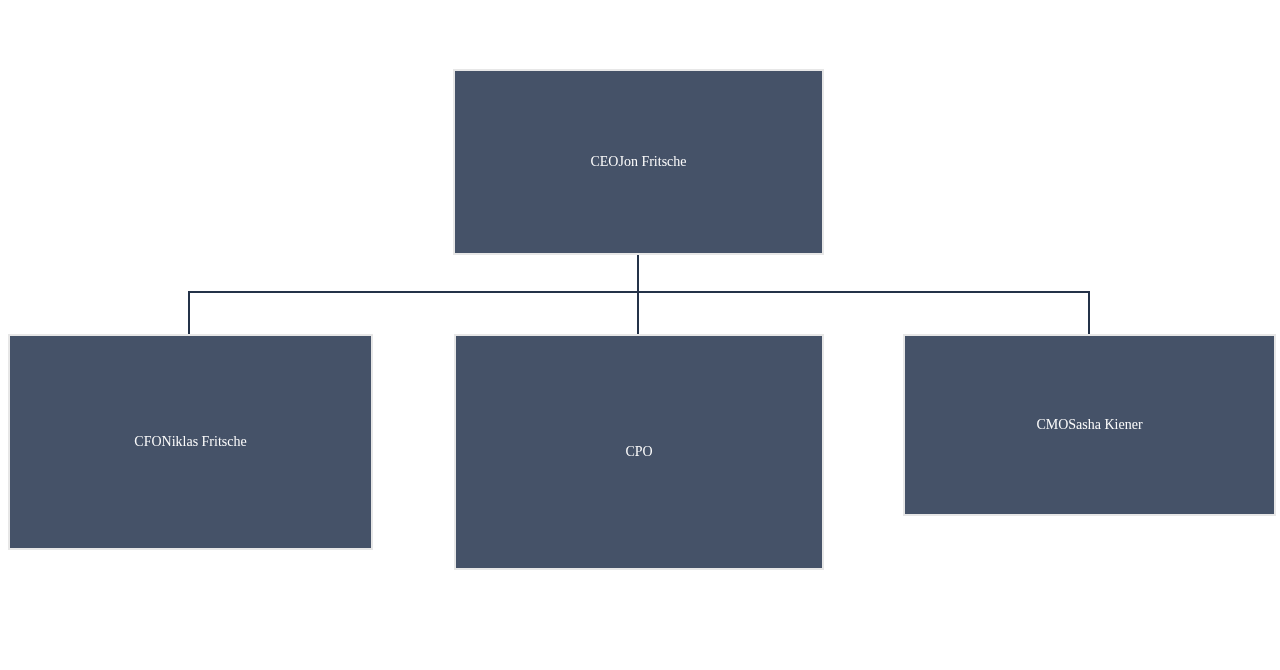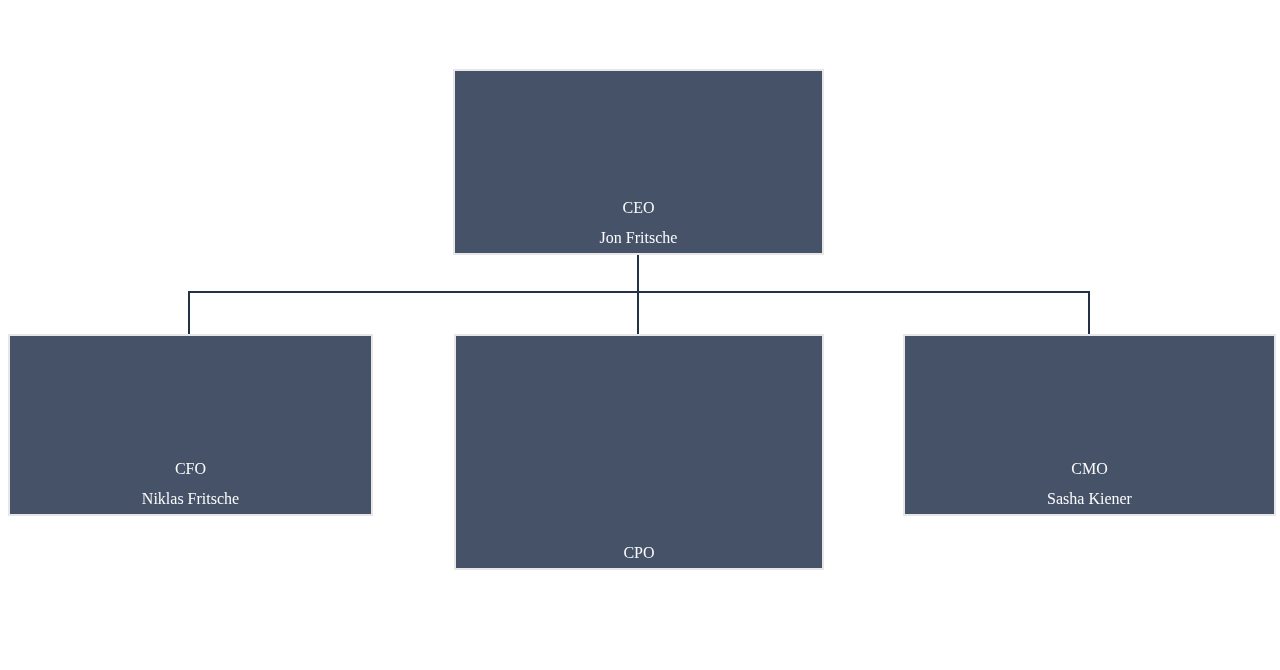--- a/index.html
+++ b/index.html
@@ -20,29 +20,28 @@
     width: 1280px;
     height: 670px;
   }
   .node {
     position: absolute;
     box-sizing: border-box;
     background: var(--node-fill, #455268);
     border: 2px solid var(--node-border, #e7e7e7);
     color: var(--node-text, #fbfbfb);
     display: flex;
-    flex-direction: column;
     align-items: center;
-    justify-content: flex-end;
+    justify-content: center;
     text-align: center;
-    font-size: 16px;
+    font-size: 14px;
     line-height: 30px;
   }
   .node-ceo { left: 453px; top: 69px;  width: 371px; height: 186px; }
-  .node-cfo { left: 8px;   top: 334px; width: 365px; height: 182px; }
+  .node-cfo { left: 8px;   top: 334px; width: 365px; height: 216px; }
   .node-cpo { left: 454px; top: 334px; width: 370px; height: 236px; }
   .node-cmo { left: 903px; top: 334px; width: 373px; height: 182px; }
   .connector {
     position: absolute;
     background: var(--connector, #243248);
   }
   .conn-ceo-stem   { left: 637px;  top: 255px; width: 2px;   height: 79px; }
   .conn-rail       { left: 188px;  top: 291px; width: 902px; height: 2px;  }
   .conn-drop-left  { left: 188px;  top: 291px; width: 2px;   height: 43px; }
   .conn-drop-right { left: 1088px; top: 291px; width: 2px;   height: 43px; }

